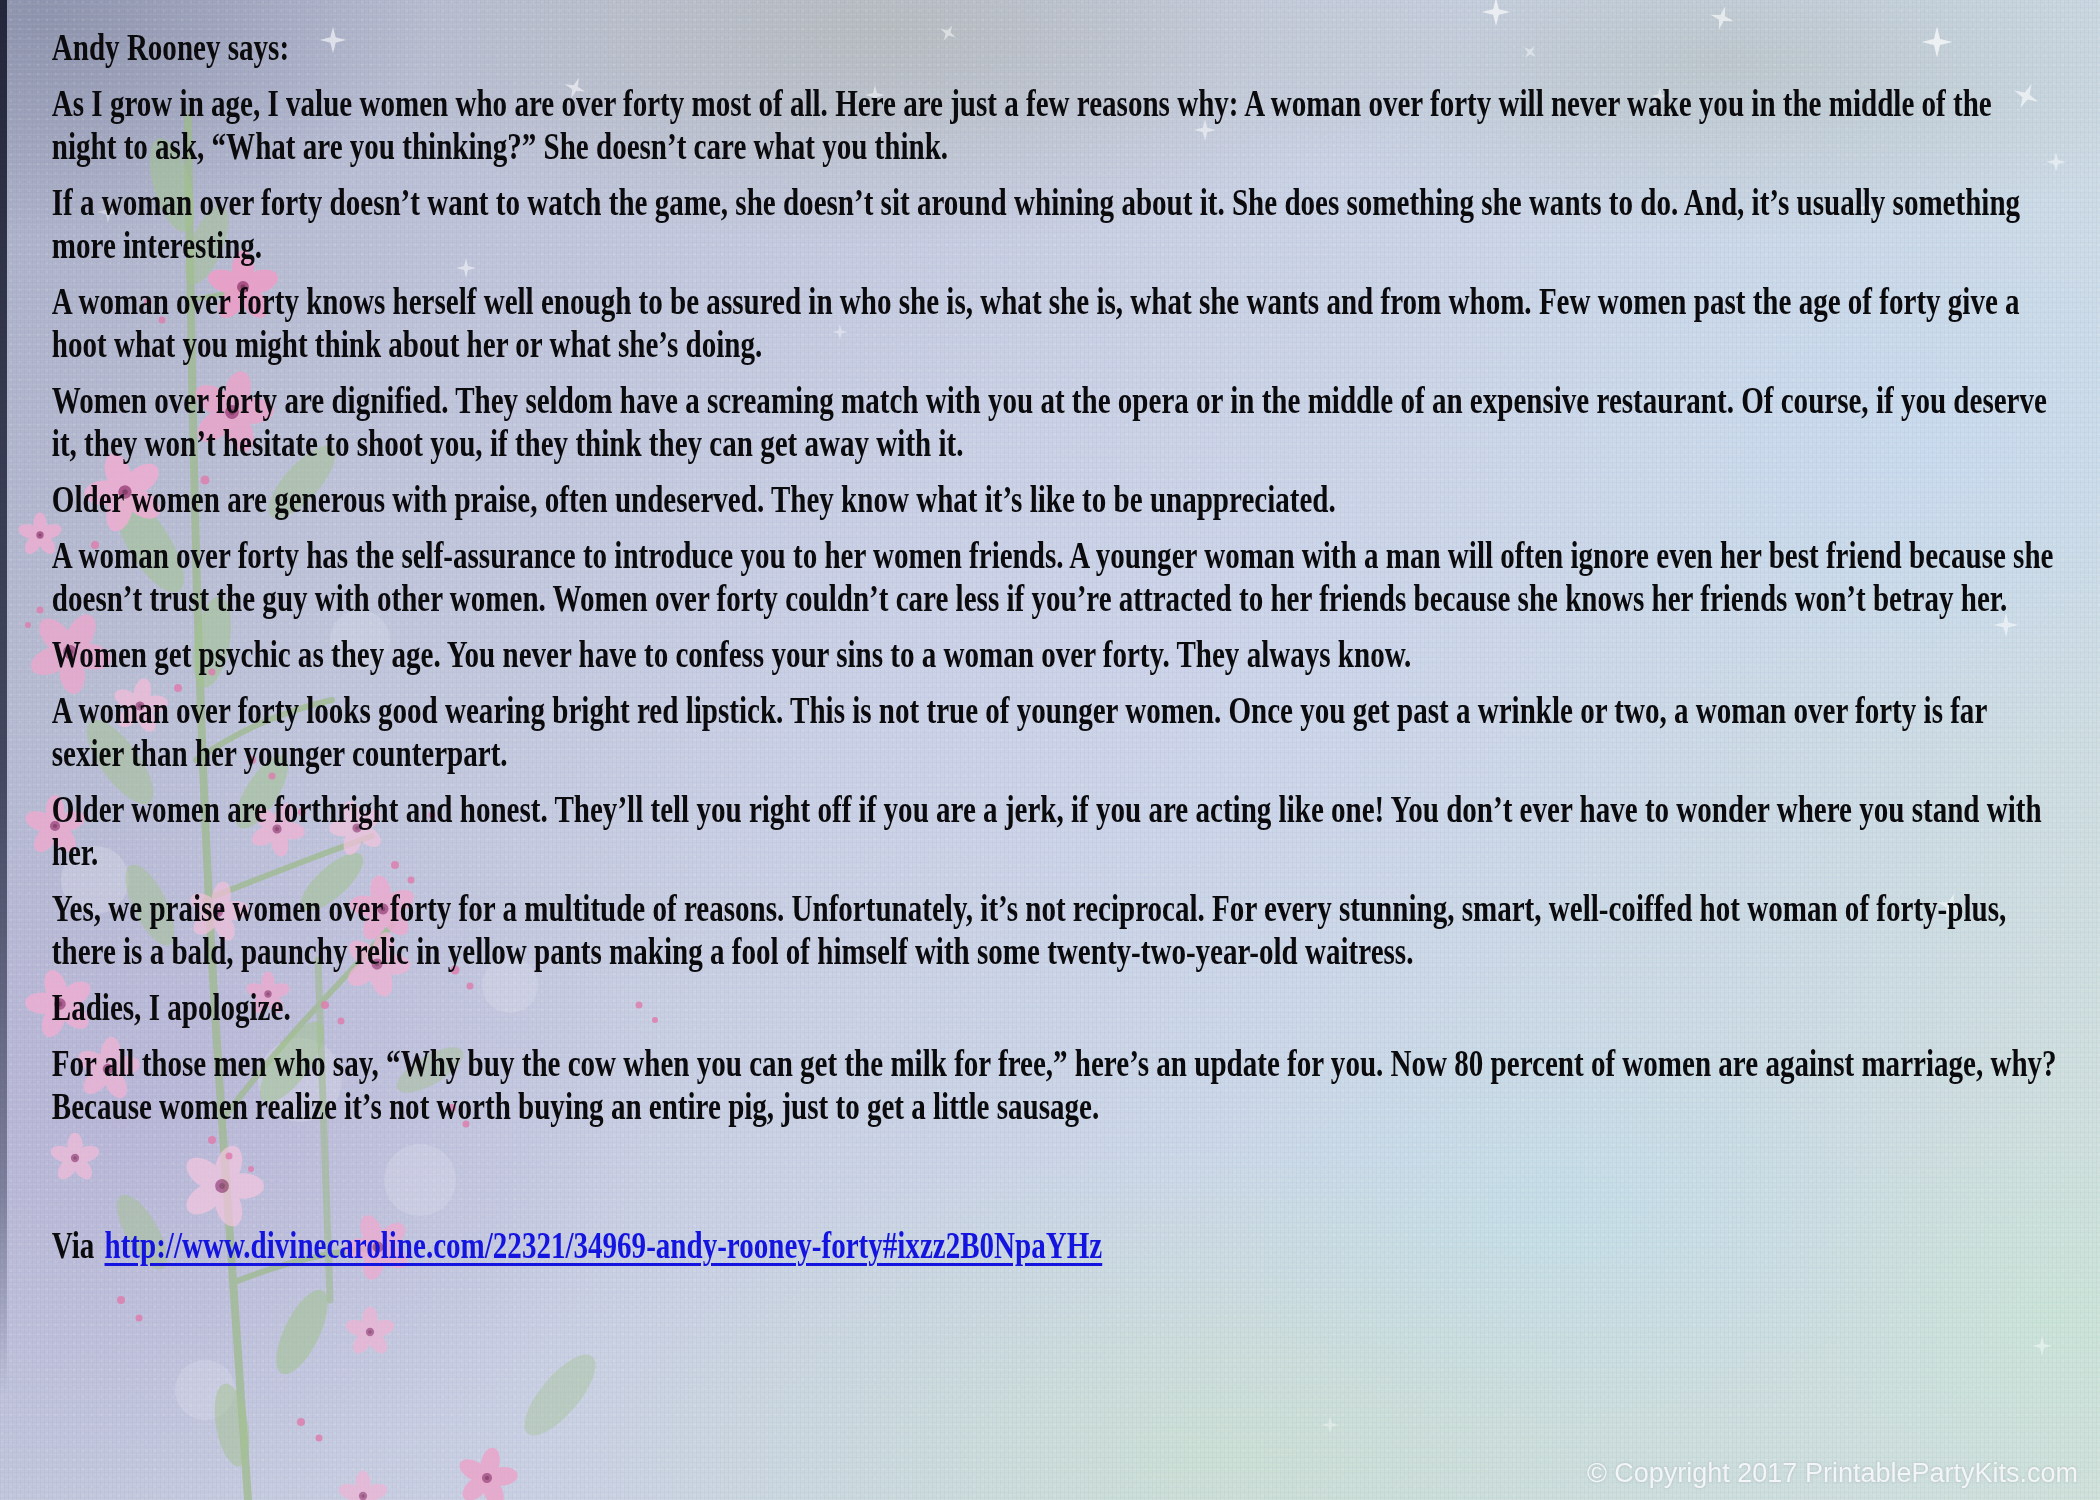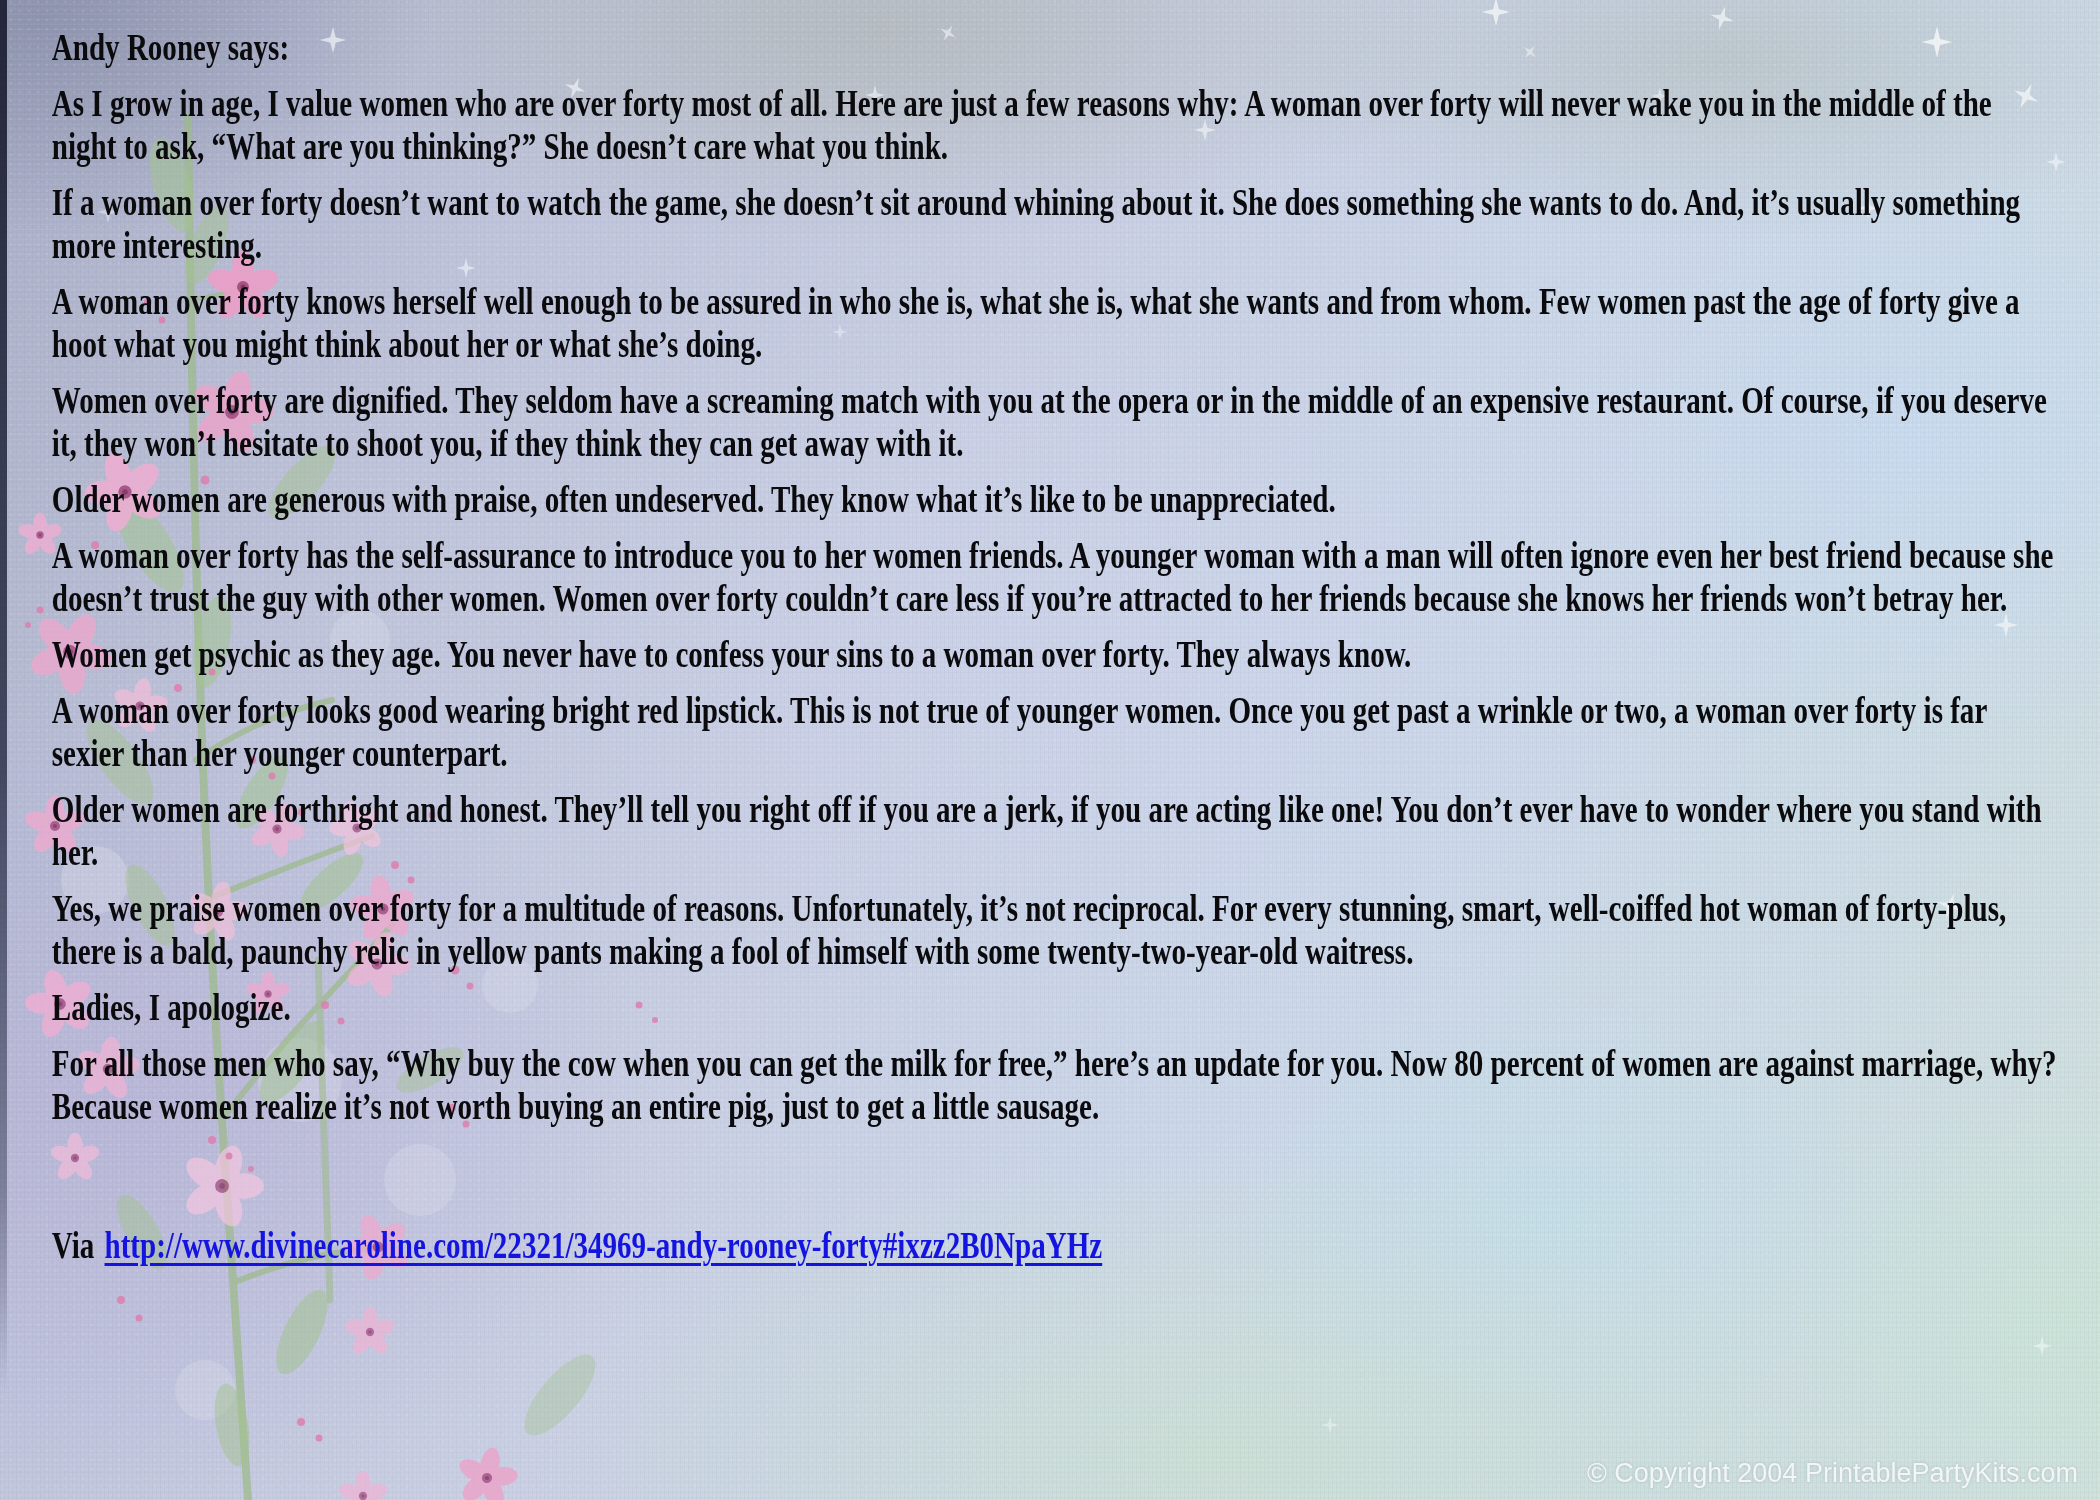--- a/index.html
+++ b/index.html
@@ -212,13 +212,13 @@
   <p>A woman over forty looks good wearing bright red lipstick. This is not true of younger women. Once you get past a wrinkle or two, a woman over forty is far sexier than her younger counterpart.</p>
   <p>Older women are forthright and honest. They’ll tell you right off if you are a jerk, if you are acting like one! You don’t ever have to wonder where you stand with her.</p>
   <p>Yes, we praise women over forty for a multitude of reasons. Unfortunately, it’s not reciprocal. For every stunning, smart, well-coiffed hot woman of forty-plus, there is a bald, paunchy relic in yellow pants making a fool of himself with some twenty-two-year-old waitress.</p>
   <p>Ladies, I apologize.</p>
   <p>For all those men who say, “Why buy the cow when you can get the milk for free,” here’s an update for you. Now 80 percent of women are against marriage, why? Because women realize it’s not worth buying an entire pig, just to get a little sausage.</p>
   <p class="via">
     <span class="vlabel">Via</span><a class="link" href="#">http://www.divinecaroline.com/22321/34969-andy-rooney-forty#ixzz2B0NpaYHz</a>
   </p>
 </div>
 
-<div class="copyright">© Copyright 2004 PrintablePartyKits.com</div>
+<div class="copyright">© Copyright 2017 PrintablePartyKits.com</div>
 
 </body></html>

